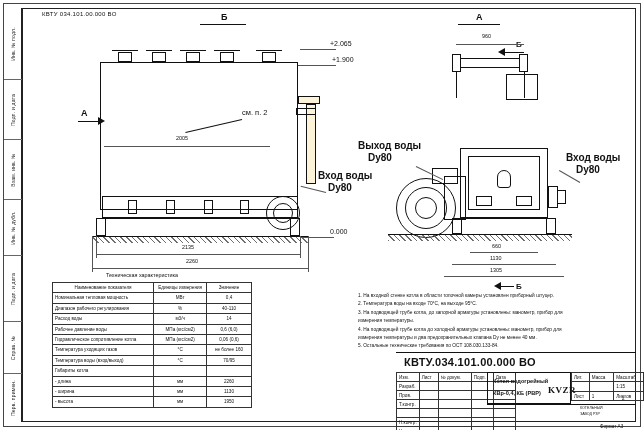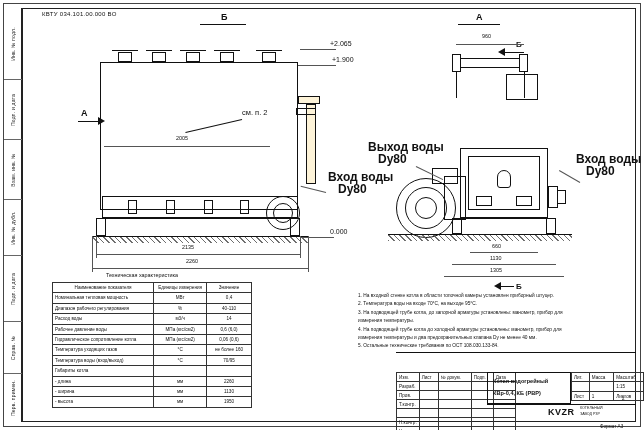--- a/index.html
+++ b/index.html
@@ -27,21 +27,21 @@
   .notes{position:absolute;font-size:4.8px;line-height:8.4px;color:#111;width:262px;}
   .notes div{white-space:nowrap;}
   
   .tb{position:absolute;border-collapse:collapse;font-size:4.6px;}
   .tb td{border:.6px solid #333;padding:0 2px;}
   .code{position:absolute;font-size:11px;font-weight:bold;letter-spacing:.3px;}
   .stampname{font-size:5.6px;font-weight:bold;}
   .kvzr{position:absolute;font-size:9px;font-weight:bold;letter-spacing:.5px;}
   .kvzrsub{position:absolute;font-size:3.6px;}
   .topcode{position:absolute;font-size:6px;letter-spacing:.3px;}
-  .arrowlbl{position:absolute;font-size:12px;font-weight:bold;margin-left:10px;}
+  .arrowlbl{position:absolute;font-size:10px;font-weight:bold;}
   .dim{position:absolute;font-size:5.4px;}
   .small{font-size:4.6px;}
   .tri{position:absolute;width:0;height:0;}
 </style>
 </head>
 <body>
 
 <div id="sheet">
 
   <div class="frame-outer"></div>
@@ -264,20 +264,21 @@
   <div class="notes" style="left:358px;top:292px;">
     <div>1. На входной стенке котла в области топочной камеры установлен приборный штуцер.</div>
     <div>2. Температура воды на входе 70°С, на выходе 95°С.</div>
     <div>3. На подводящей трубе котла, до запорной арматуры установлены: манометр, прибор для</div>
     <div>    измерения температуры.</div>
     <div>4. На подводящей трубе котла до холодной арматуры установлены: манометр, прибор для</div>
     <div>    измерения температуры и два предохранительных клапана Dу не менее 40 мм.</div>
     <div>5. Остальные технические требования по ОСТ 108.030.133-84.</div>
   </div>
 
+  <div class="code" style="left:404px;top:356px;">КВТУ.034.101.00.000 ВО</div>
   <div class="ln h" style="left:396px;top:352px;width:240px;height:1.2px;"></div>
   <div class="ln h" style="left:396px;top:372px;width:240px;height:1.2px;"></div>
 
   <table class="tb" style="left:396px;top:372px;">
     <tbody>
         <tr>
       <td style="width:15px;height:8px;" class="c">Изм.</td>
       <td style="width:14px;" class="c">Лист</td>
       <td style="width:28px;" class="c">№ докум.</td>
       <td style="width:17px;" class="c">Подп.</td>
@@ -347,20 +348,20 @@
     <tr>
       <td style="height:8px;" class="c">Лист</td>
       <td class="c">1</td>
       <td class="c">Листов</td>
     </tr>
   </tbody>
     </table>
   <div class="small" style="position:absolute;left:622px;top:396px;">2</div>
 
   <div class="box" style="left:487px;top:404px;width:149px;height:18px;border:none;"></div>
-  <div class="kvzr" style="left:548px;top:407px;">KVZR</div>
+  <div class="kvzr" style="left:548px;top:385px;font-family:Liberation Serif, serif;">KVZR</div>
   <div class="kvzrsub" style="left:580px;top:406px;">КОТЕЛЬНЫЙ</div>
   <div class="kvzrsub" style="left:580px;top:412px;">ЗАВОД РЗР</div>
   <div class="ln h" style="left:487px;top:404px;width:149px;"></div>
 
   <div class="small" style="position:absolute;left:600px;top:424px;font-size:4.6px;">Формат А3</div>
 
 </div>
 
 </body></html>

